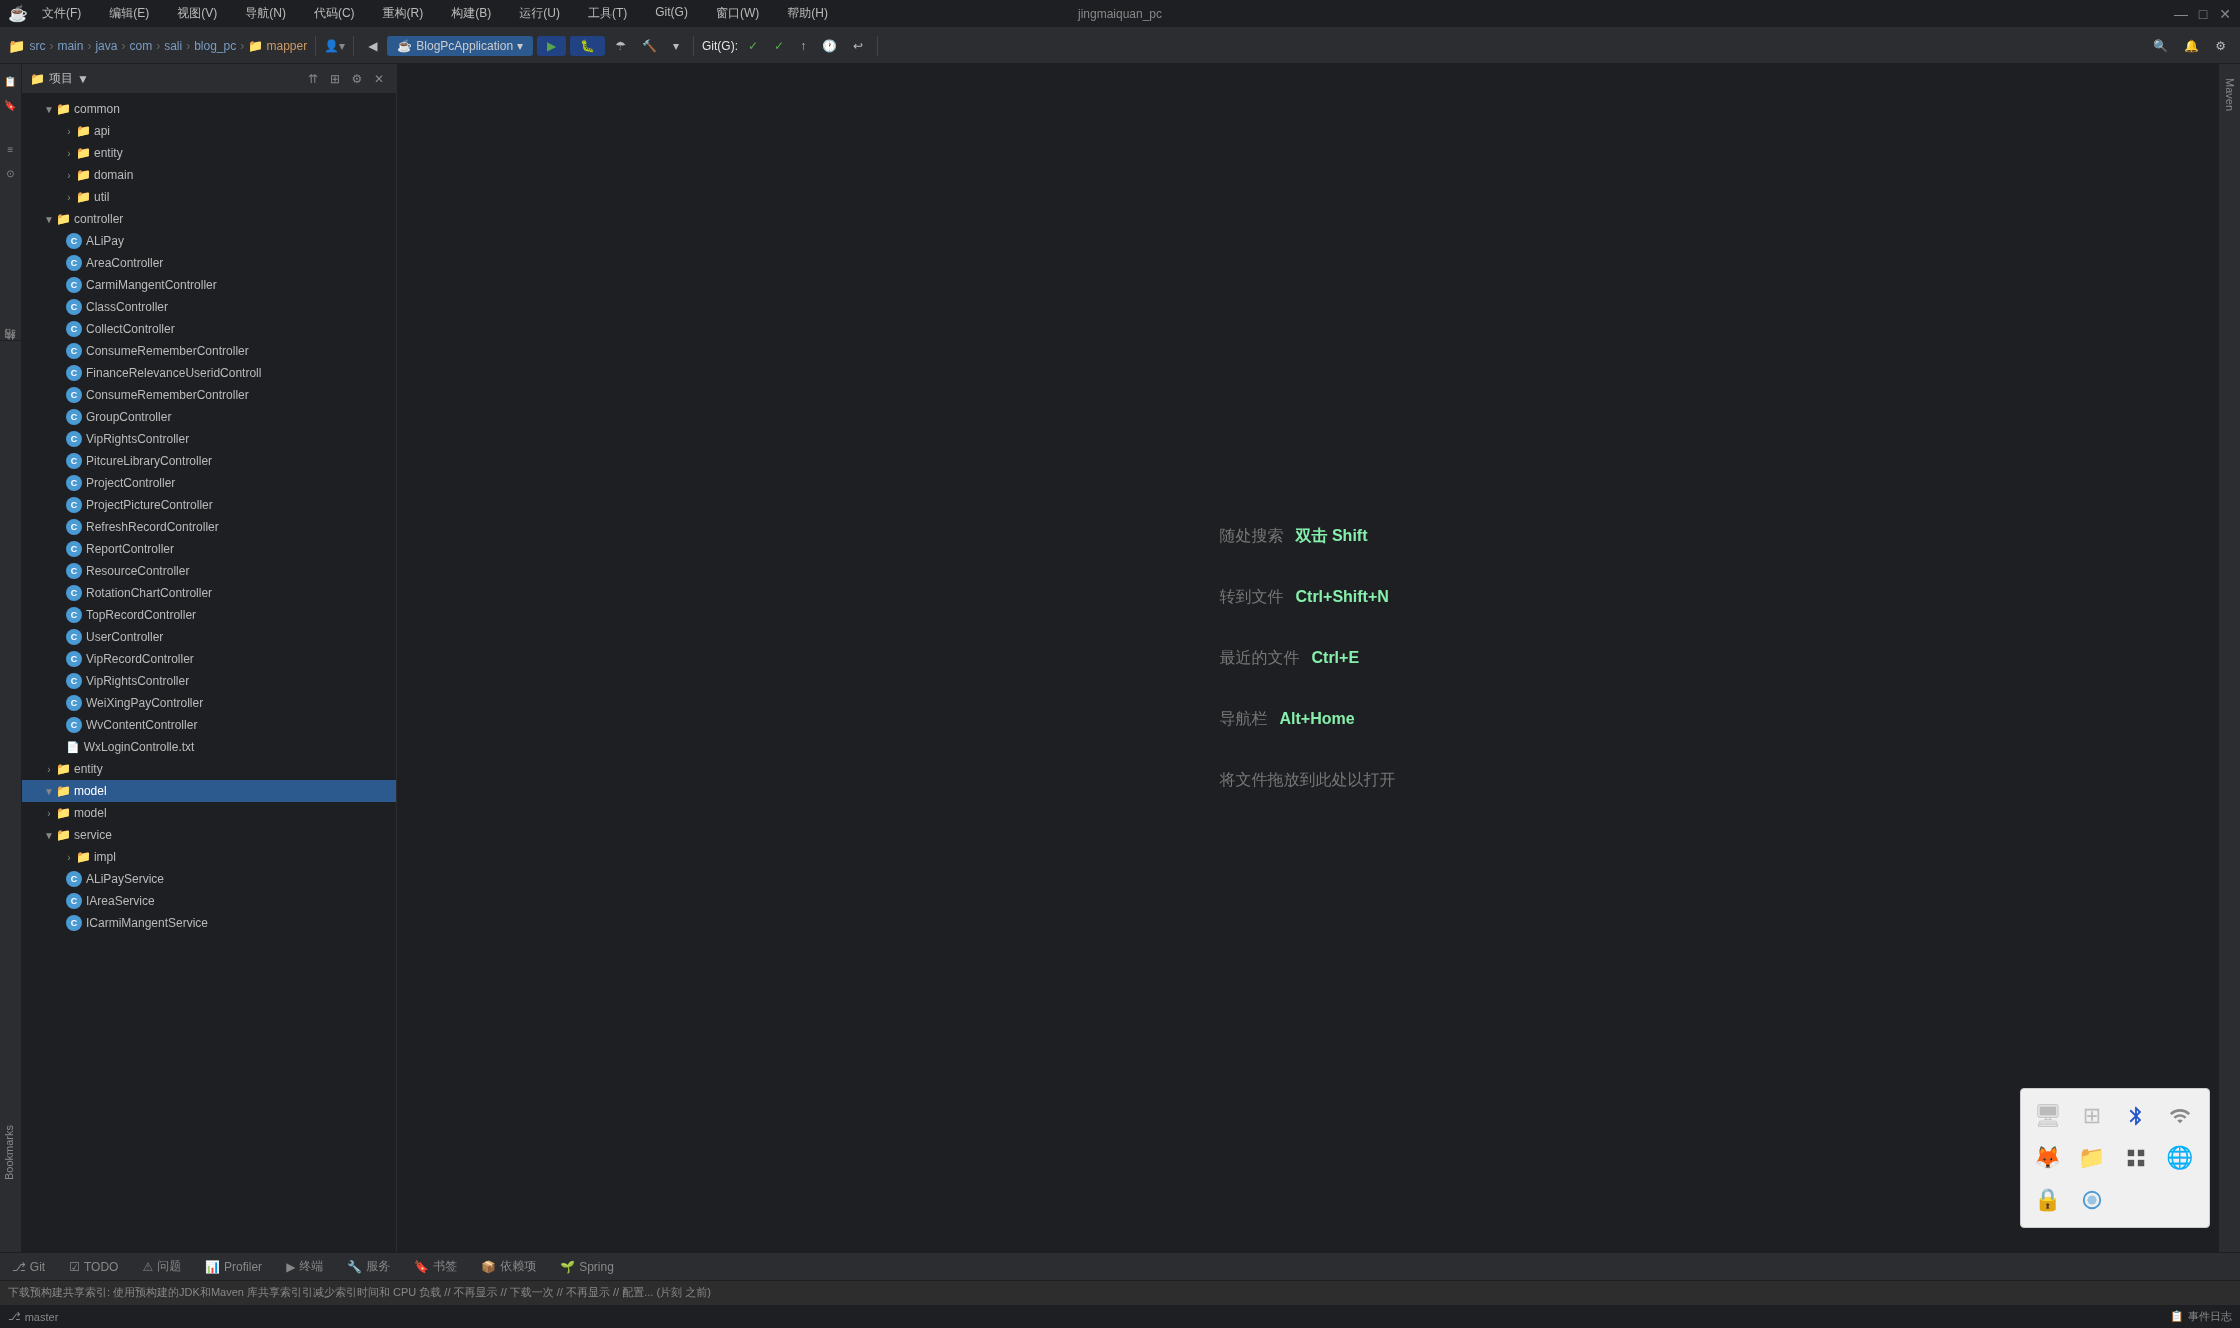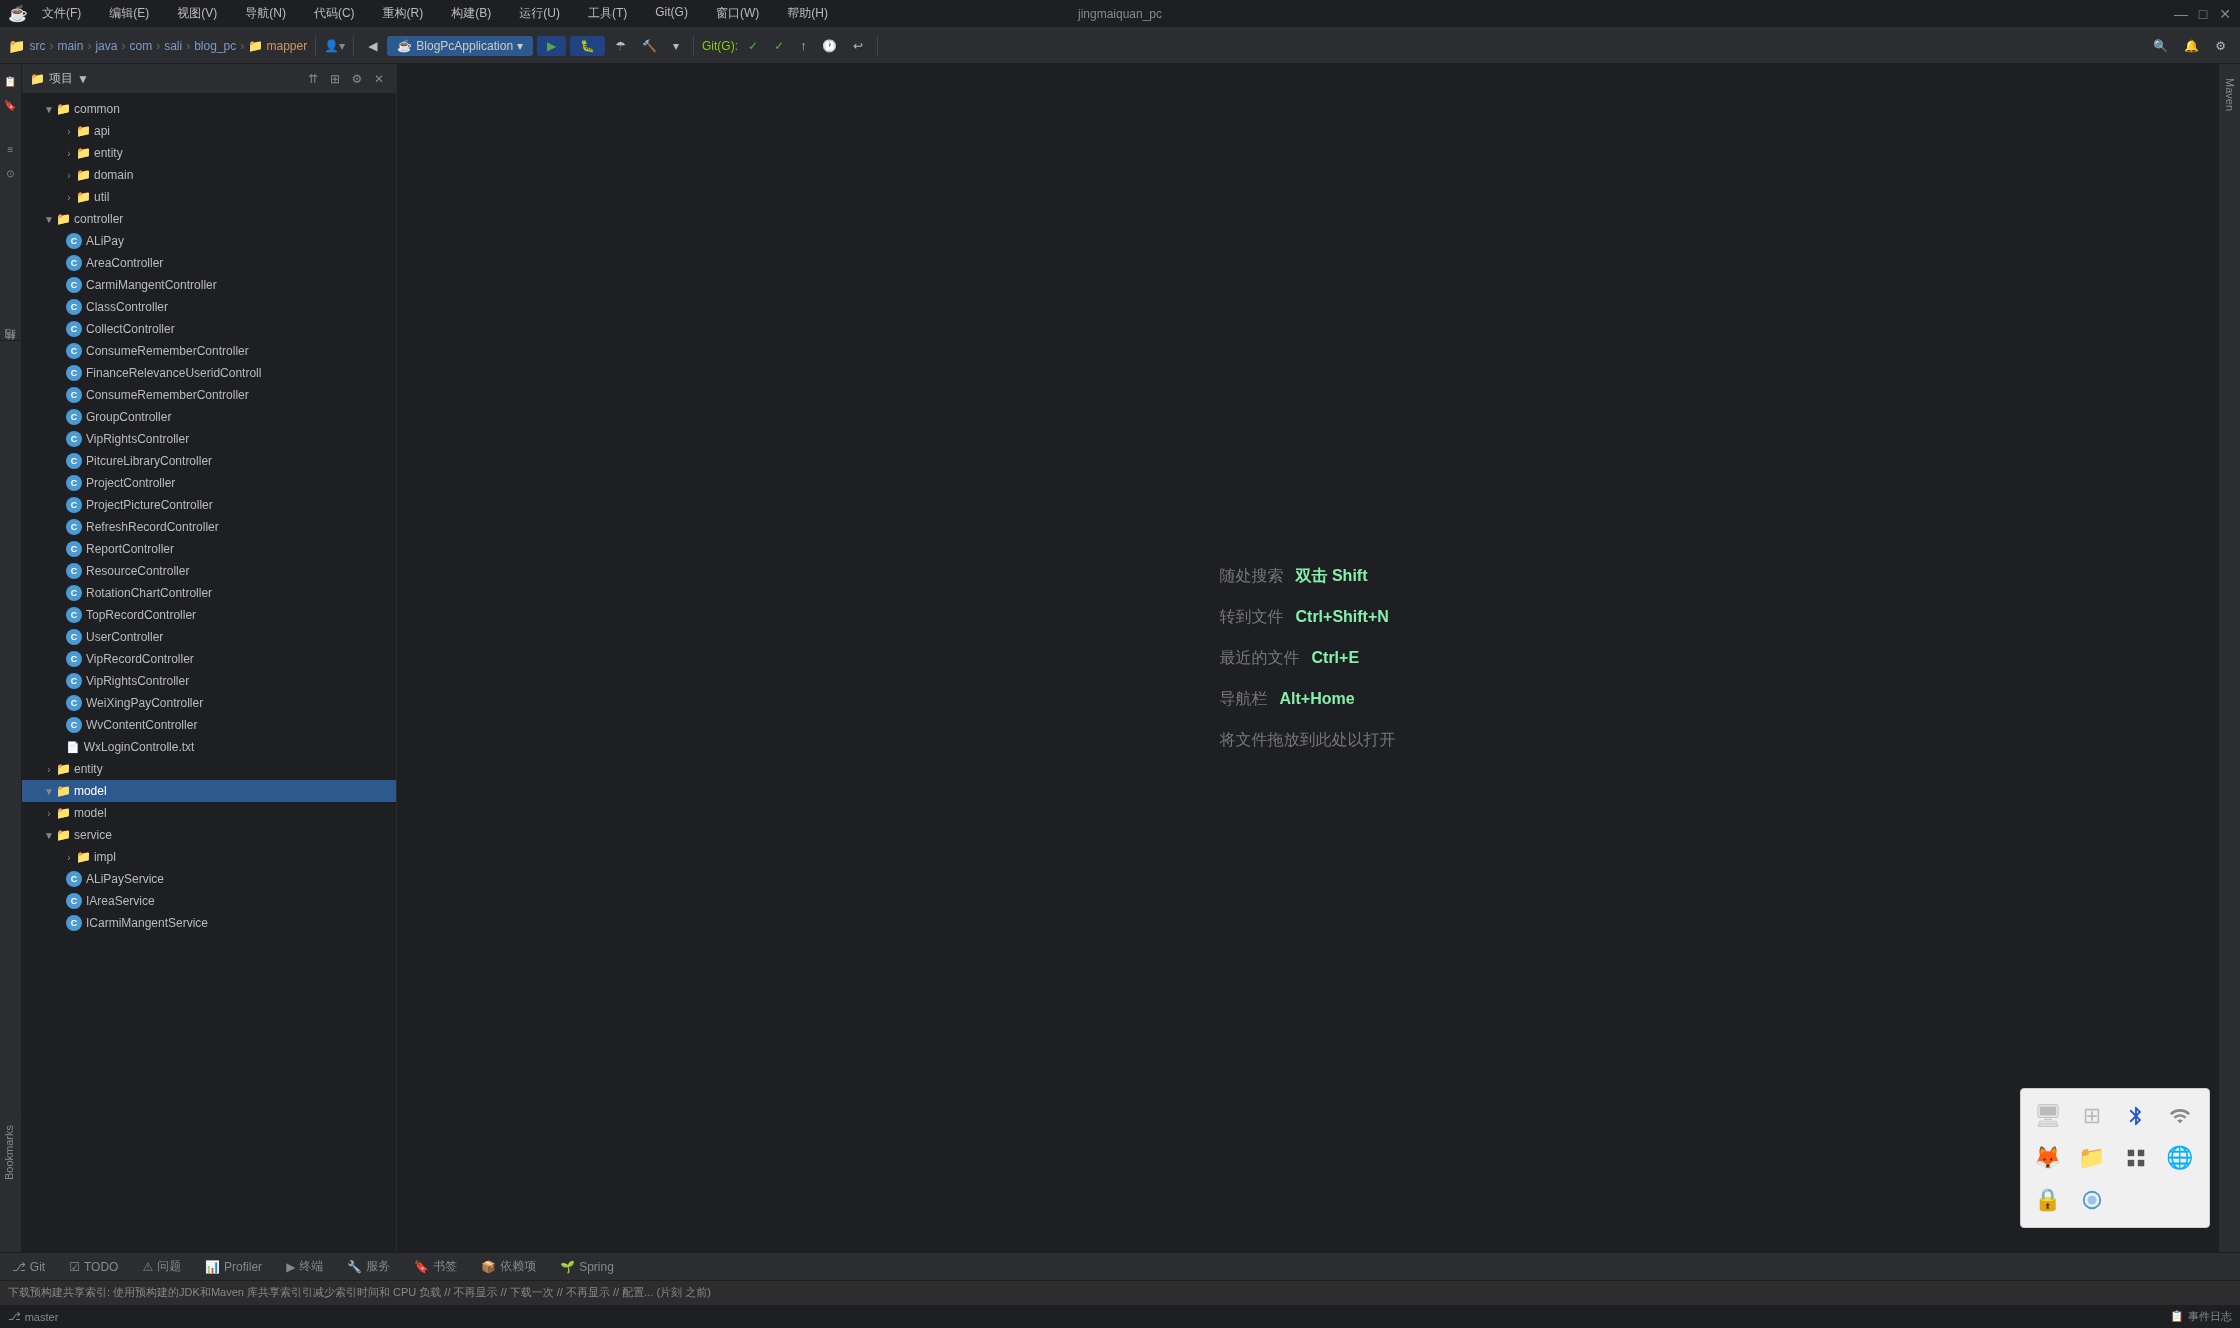--- a/index.html
+++ b/index.html
@@ -205,21 +205,21 @@
       display: flex;
       flex-direction: column;
       align-items: center;
       justify-content: center;
       gap: 24px;
     }
     .editor-hint {
       color: #666;
       font-size: 16px;
       display: flex;
-      gap: 20px;
+      gap: 40px;
       flex-direction: column;
       align-items: flex-start;
     }
     .hint-row {
       display: flex;
       align-items: center;
       gap: 12px;
       font-size: 16px;
     }
     .hint-label { color: #777; }
@@ -372,21 +372,21 @@
     <span>BlogPcApplication</span>
     <span>▾</span>
   </button>
 
   <button class="run-btn green">▶</button>
   <button class="run-btn">🐛</button>
   <button class="tb-btn">☂</button>
   <button class="tb-btn">🔨</button>
   <button class="tb-btn">▾</button>
   <div class="toolbar-sep"></div>
-  <span style="color:#84cc16; font-size:12px;">Git(G):</span>
+  <span style="color:#e5e5e5; font-size:12px;">Git(G):</span>
   <button class="tb-btn" style="color:#57a64a;">✓</button>
   <button class="tb-btn" style="color:#57a64a;">✓</button>
   <button class="tb-btn">↑</button>
   <button class="tb-btn">🕐</button>
   <button class="tb-btn">↩</button>
   <div class="toolbar-sep"></div>
 
   <div style="margin-left:auto; display:flex; gap:4px; align-items:center;">
     <button class="tb-btn">🔍</button>
     <button class="tb-btn">🔔</button>

